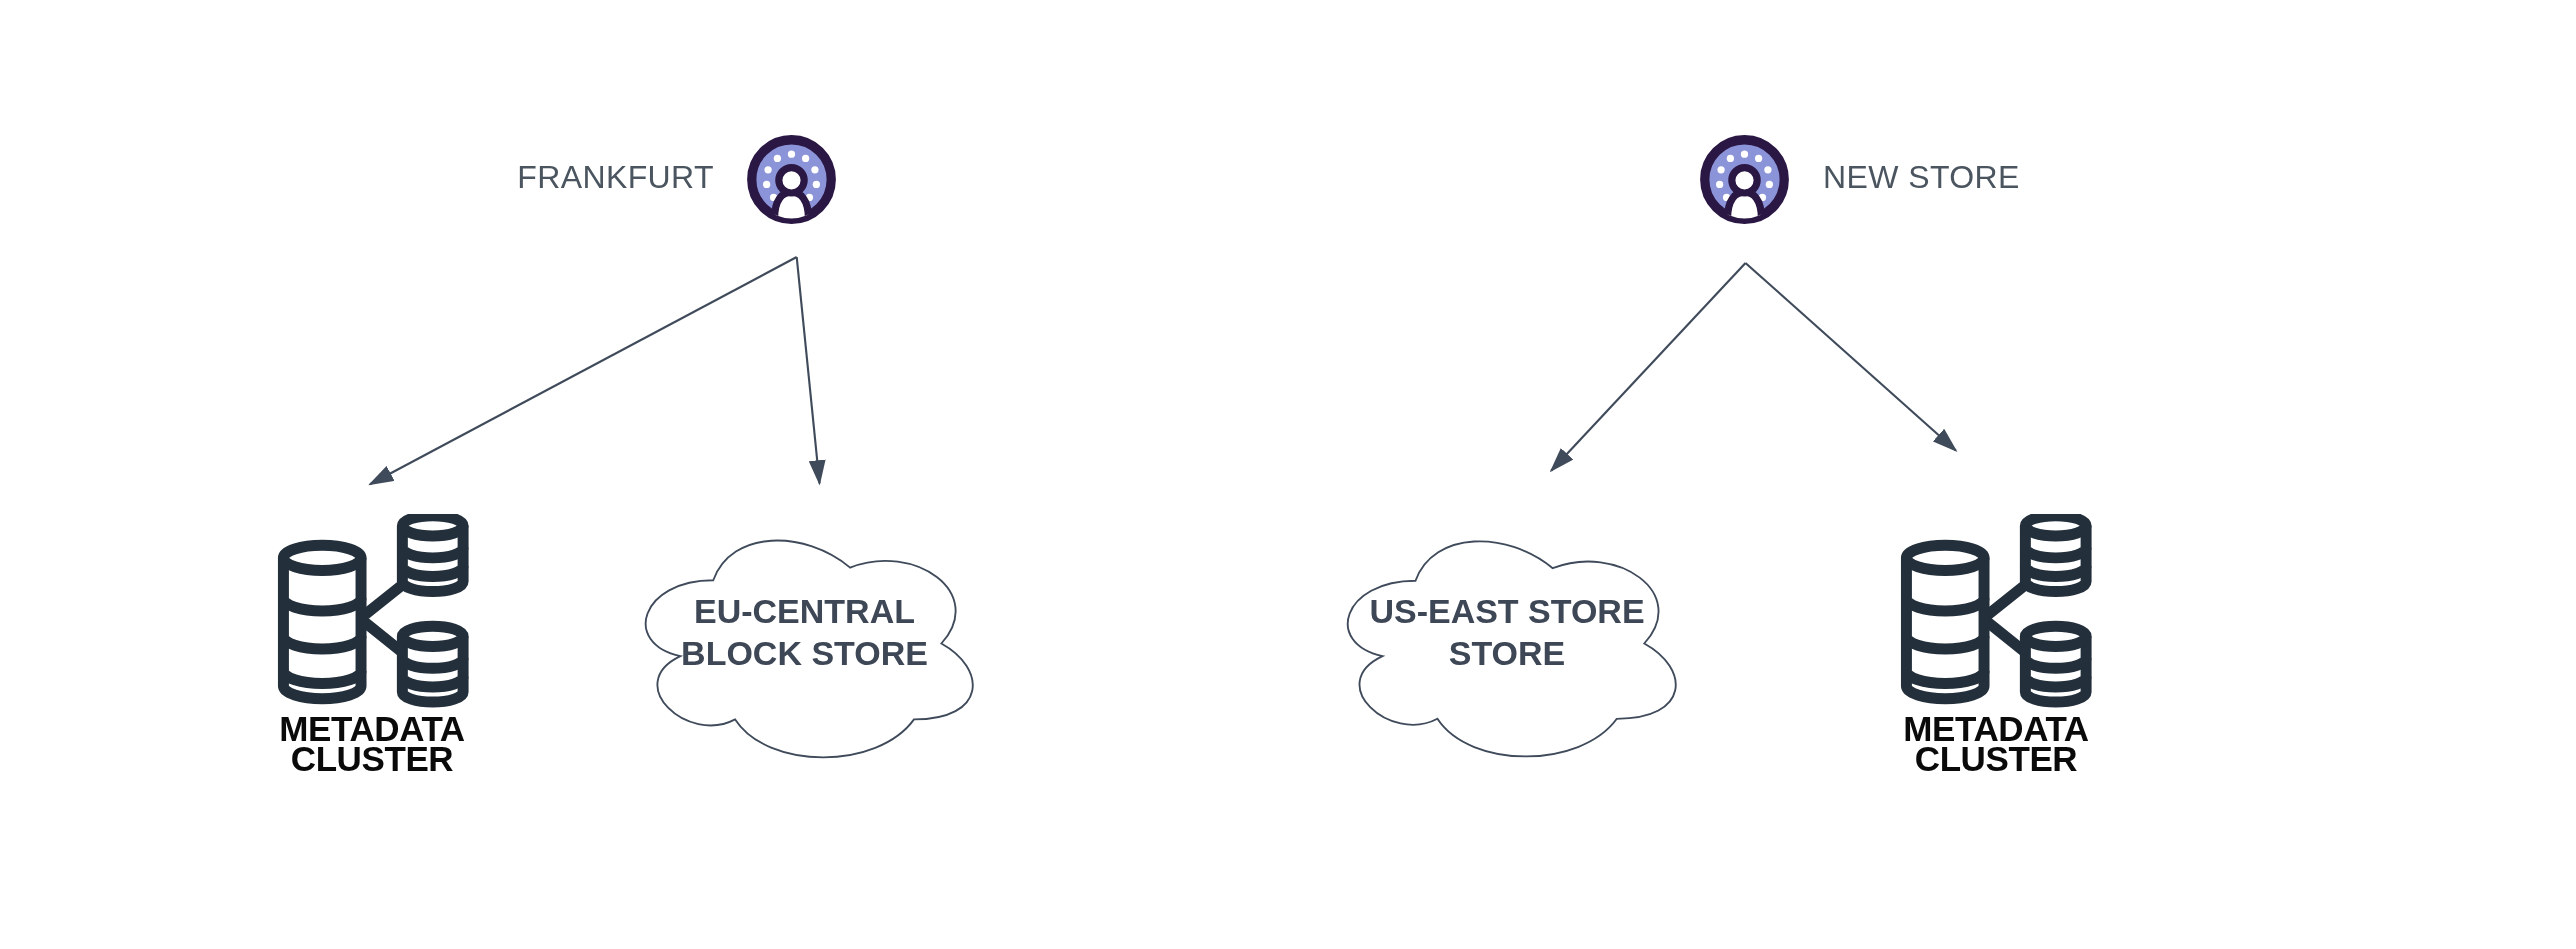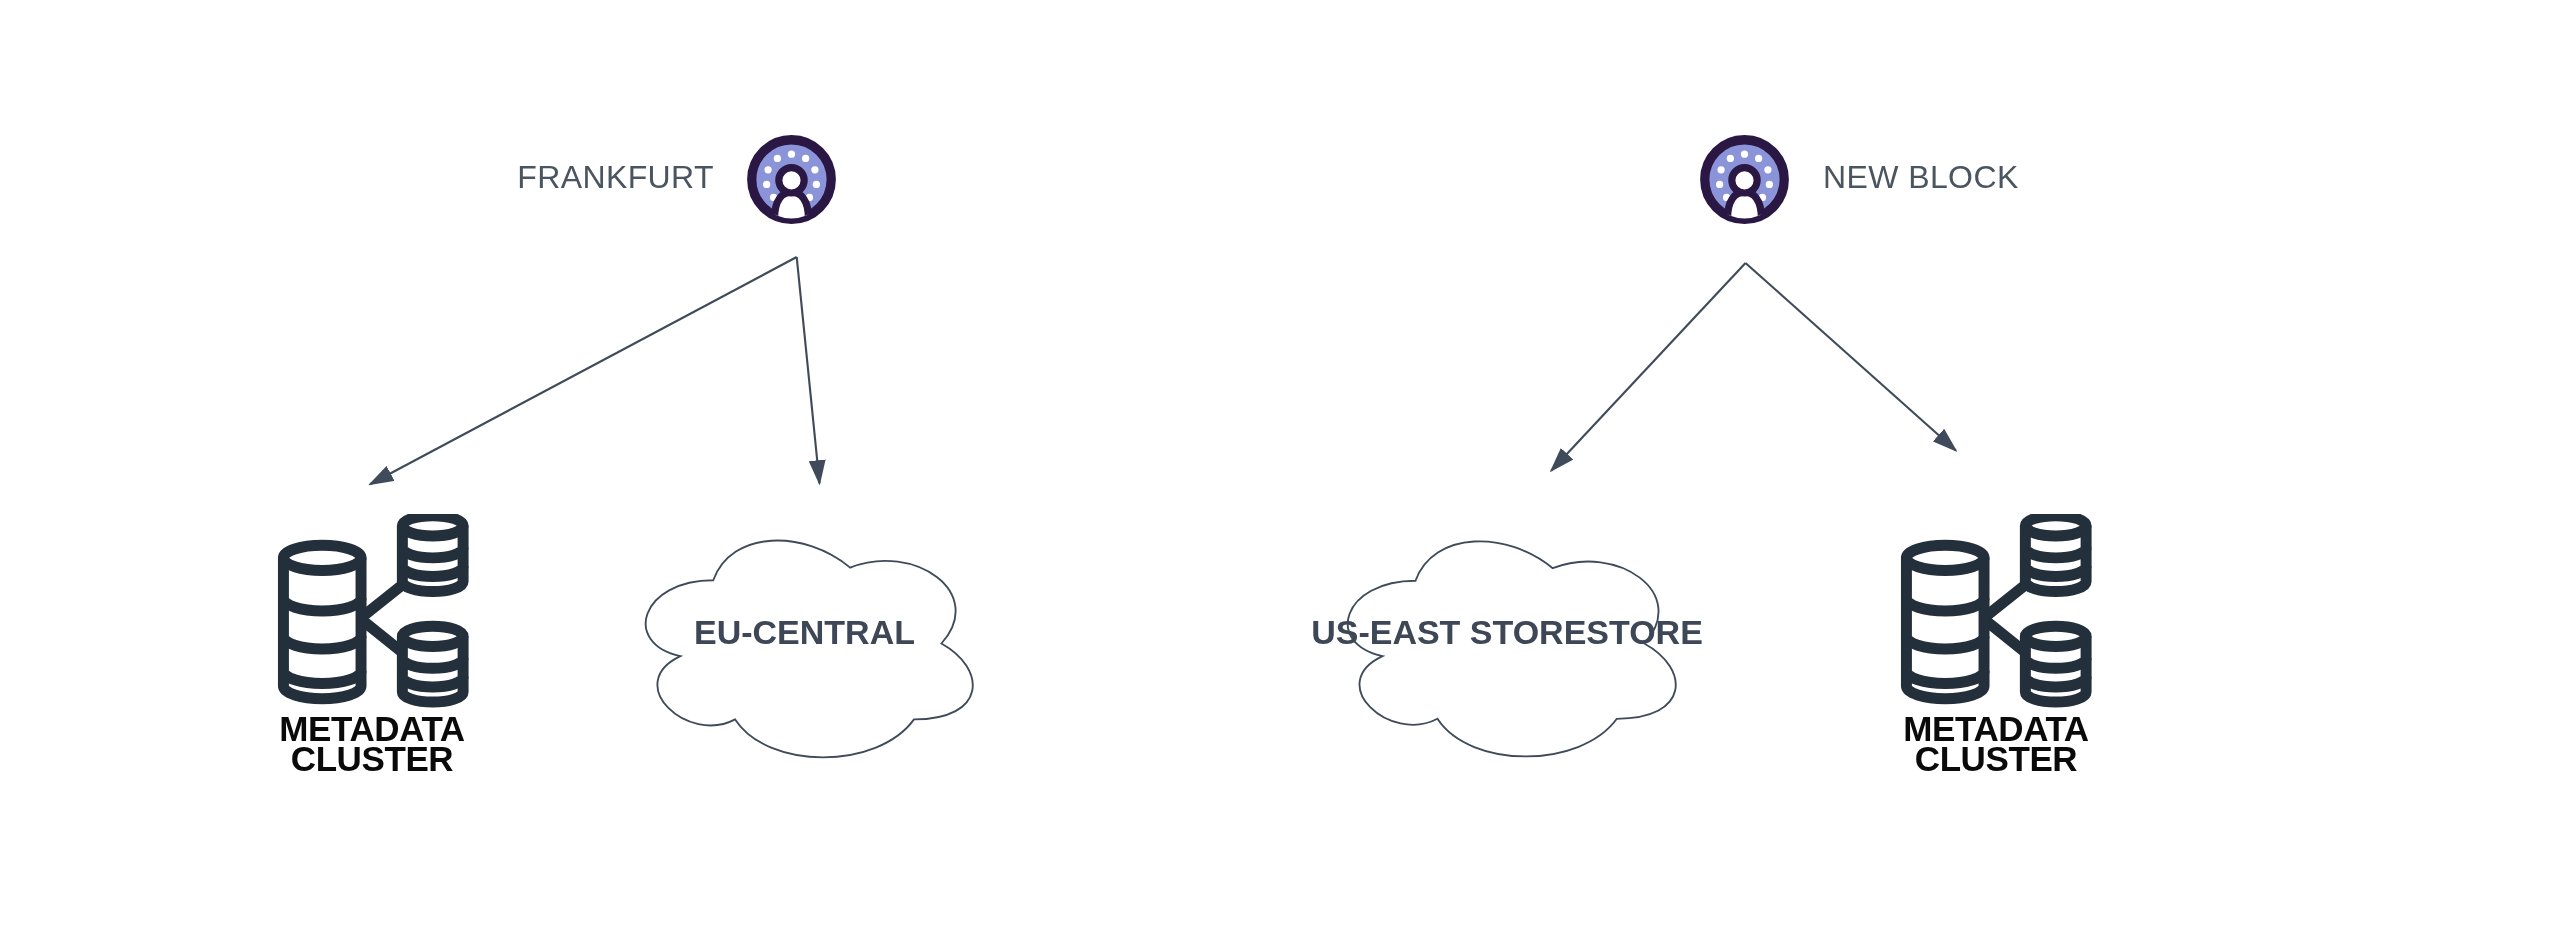--- a/index.html
+++ b/index.html
@@ -39,20 +39,21 @@
   }
   .cloud-shape-path {
     fill: #ffffff;
     stroke: var(--slate, #3f4a5a);
     stroke-width: 2.2;
   }
   .cloud-label {
     position: absolute;
     inset: 0;
     display: flex;
+    flex-direction: column;
     align-items: center;
     justify-content: center;
     transform: translateY(-12px);
     text-align: center;
     font-weight: 700;
     font-size: 34px;
     line-height: 42px;
     color: var(--cloud-text, #3e4756);
     white-space: nowrap;
   }
@@ -159,24 +160,25 @@
     <div>METADATA</div>
     <div>CLUSTER</div>
   </div>
 
   <div class="abs cloud-box" style="left:622px; top:517px; width:365px; height:253px;">
     <svg class="cloud-svg" viewBox="0 0 432 300" preserveAspectRatio="none">
       <path class="cloud-shape-path" d="M108,75 C21.6,75 0,150 69.1,165 C0,198 77.8,270 133.9,240 C172.8,300 302.4,300 345.6,240 C432,240 432,180 378,150 C432,90 345.6,30 270,60 C216,15 129.6,15 108,75 Z"></path>
     </svg>
     <div class="cloud-label">
       <div>EU-CENTRAL</div>
+      <div>BLOCK STORE</div>
     </div>
   </div>
 
-  <div class="abs region-label left-align" style="left:1823px; top:160px; width:279px;">NEW BLOCK</div>
+  <div class="abs region-label left-align" style="left:1823px; top:160px; width:279px;">NEW STORE</div>
 
   <svg class="abs" style="left:1698px; top:133px;" width="93" height="93" viewBox="0 0 110 110">
     <defs>
         <clipPath id="uclip-n">
           <circle cx="55" cy="55" r="46"></circle>
         </clipPath>
       </defs>
     <circle class="users-ring" cx="55" cy="55" r="47"></circle>
     <g>
       <circle class="users-dot" cx="33.8" cy="76.2" r="4.3"></circle>

